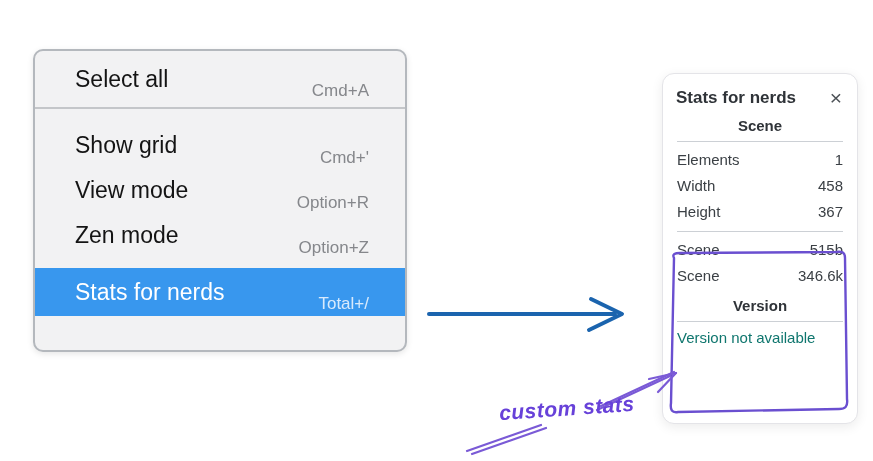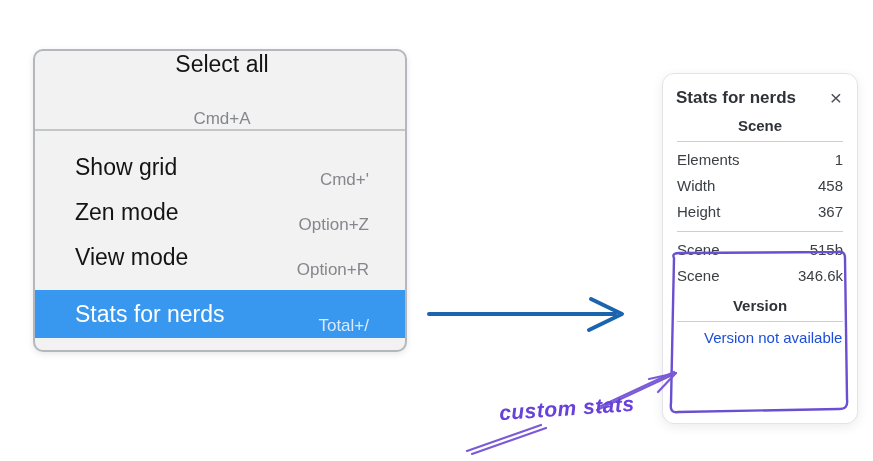--- a/index.html
+++ b/index.html
@@ -12,21 +12,21 @@
     background:#f2f2f3; border:2px solid #b4b8bd; border-radius:10px;
     display:flex; flex-direction:column; overflow:hidden;
     box-shadow:0 2px 6px rgba(0,0,0,0.10);
   }
   .menu-item {
     display:flex; align-items:center; justify-content:space-between;
     padding:0 36px 0 40px; flex:0 0 auto; cursor:default;
   }
   .menu-item .label    { font-size:23px; color:#141414; }
   .menu-item .shortcut { font-size:17px; color:#85878b;margin-top:24px; }
-  .menu-item.first  { height:78px;flex-direction:column; }
+  .menu-item.first  { height:56px; }
   .menu-divider { height:0; border-top:2px solid #c4c6c9; flex:0 0 auto; }
   .menu-group-pad { height:14px; flex:0 0 auto; }
   .menu-item.mid { height:45px; }
   .menu-item.highlight {
     height:48px; margin-top:10px; background:#3897ee;
   }
   .menu-item.highlight .label    { color:#ffffff; }
   .menu-item.highlight .shortcut { color:#d8eafc; }
 
   
@@ -38,21 +38,21 @@
   }
   .panel-title-row { display:flex; align-items:center; justify-content:space-between; margin-bottom:8px; }
   .panel-title { font-size:17px; font-weight:bold; color:#2f3338; }
   .close-btn {
     border:none; background:transparent; font-size:21px; line-height:1;
     color:#4c5156; cursor:pointer; padding:0 2px; font-weight:400;
   }
   .section-header { text-align:center; font-weight:bold; font-size:15px; margin-top:9px; color:#2f3338; }
   .rule { border:none; border-top:1px solid #ccd0d5; margin:7px 1px 4px 1px; }
   .stat-row { display:flex; justify-content:space-between; font-size:15px; padding:4.5px 1px; color:#3b4045; }
-  .note { font-size:15px; padding:3px 1px 0 1px; color:#1d4ed8;margin-left:27px; }
+  .note { font-size:15px; padding:3px 1px 0 1px; color:#0f766e; }
 
   
   .overlay { position:absolute; left:0; top:0; width:873px; height:461px; pointer-events:none; }
 
   .annotation-label {
     position:absolute; left:499px; top:396px; width:150px;
     font-size:21px; font-weight:bold; font-style:italic;
     letter-spacing:0.5px; color:#6741d9; transform:rotate(-4deg);
     white-space:nowrap;
   }
@@ -65,26 +65,26 @@
     <span class="label">Select all</span>
     <span class="shortcut">Cmd+A</span>
   </div>
   <div class="menu-divider"></div>
   <div class="menu-group-pad"></div>
   <div class="menu-item mid">
     <span class="label">Show grid</span>
     <span class="shortcut">Cmd+'</span>
   </div>
   <div class="menu-item mid">
+    <span class="label">View mode</span>
+    <span class="shortcut">Option+R</span>
+  </div>
+  <div class="menu-item mid">
     <span class="label">Zen mode</span>
     <span class="shortcut">Option+Z</span>
-  </div>
-  <div class="menu-item mid">
-    <span class="label">View mode</span>
-    <span class="shortcut">Option+R</span>
   </div>
   <div class="menu-item highlight">
     <span class="label">Stats for nerds</span>
     <span class="shortcut">Total+/</span>
   </div>
 </div>
 
 <div class="panel">
   <div class="panel-title-row">
     <span class="panel-title">Stats for nerds</span>

